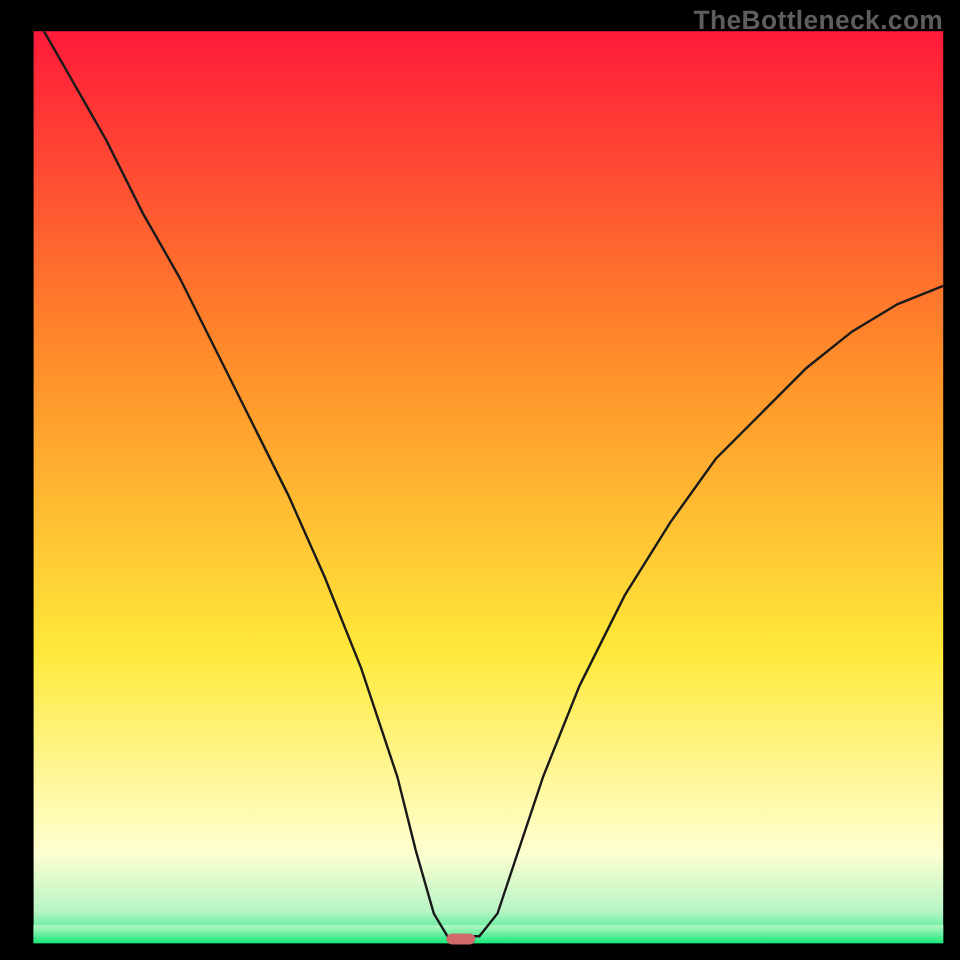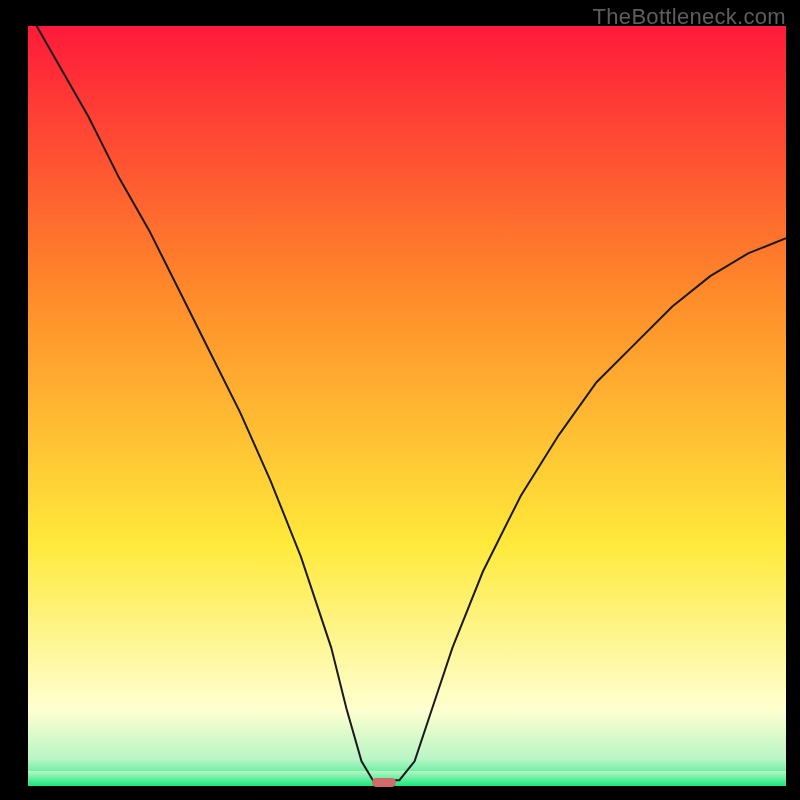--- a/index.html
+++ b/index.html
@@ -17,21 +17,21 @@
     position: relative;
     background: #000;
   }
   .plot-area {
     position: absolute;
     box-sizing: border-box;
   }
   .brand {
     position: absolute;
     color: #5e5e5e;
-    font-weight: 400;
+    font-weight: 700;
     letter-spacing: 0.3px;
     margin-left: 20px;
   }
   .gradient-rect {
     position: absolute;
     inset: 0;
   }
   .green-band {
     position: absolute;
     left: 0;

